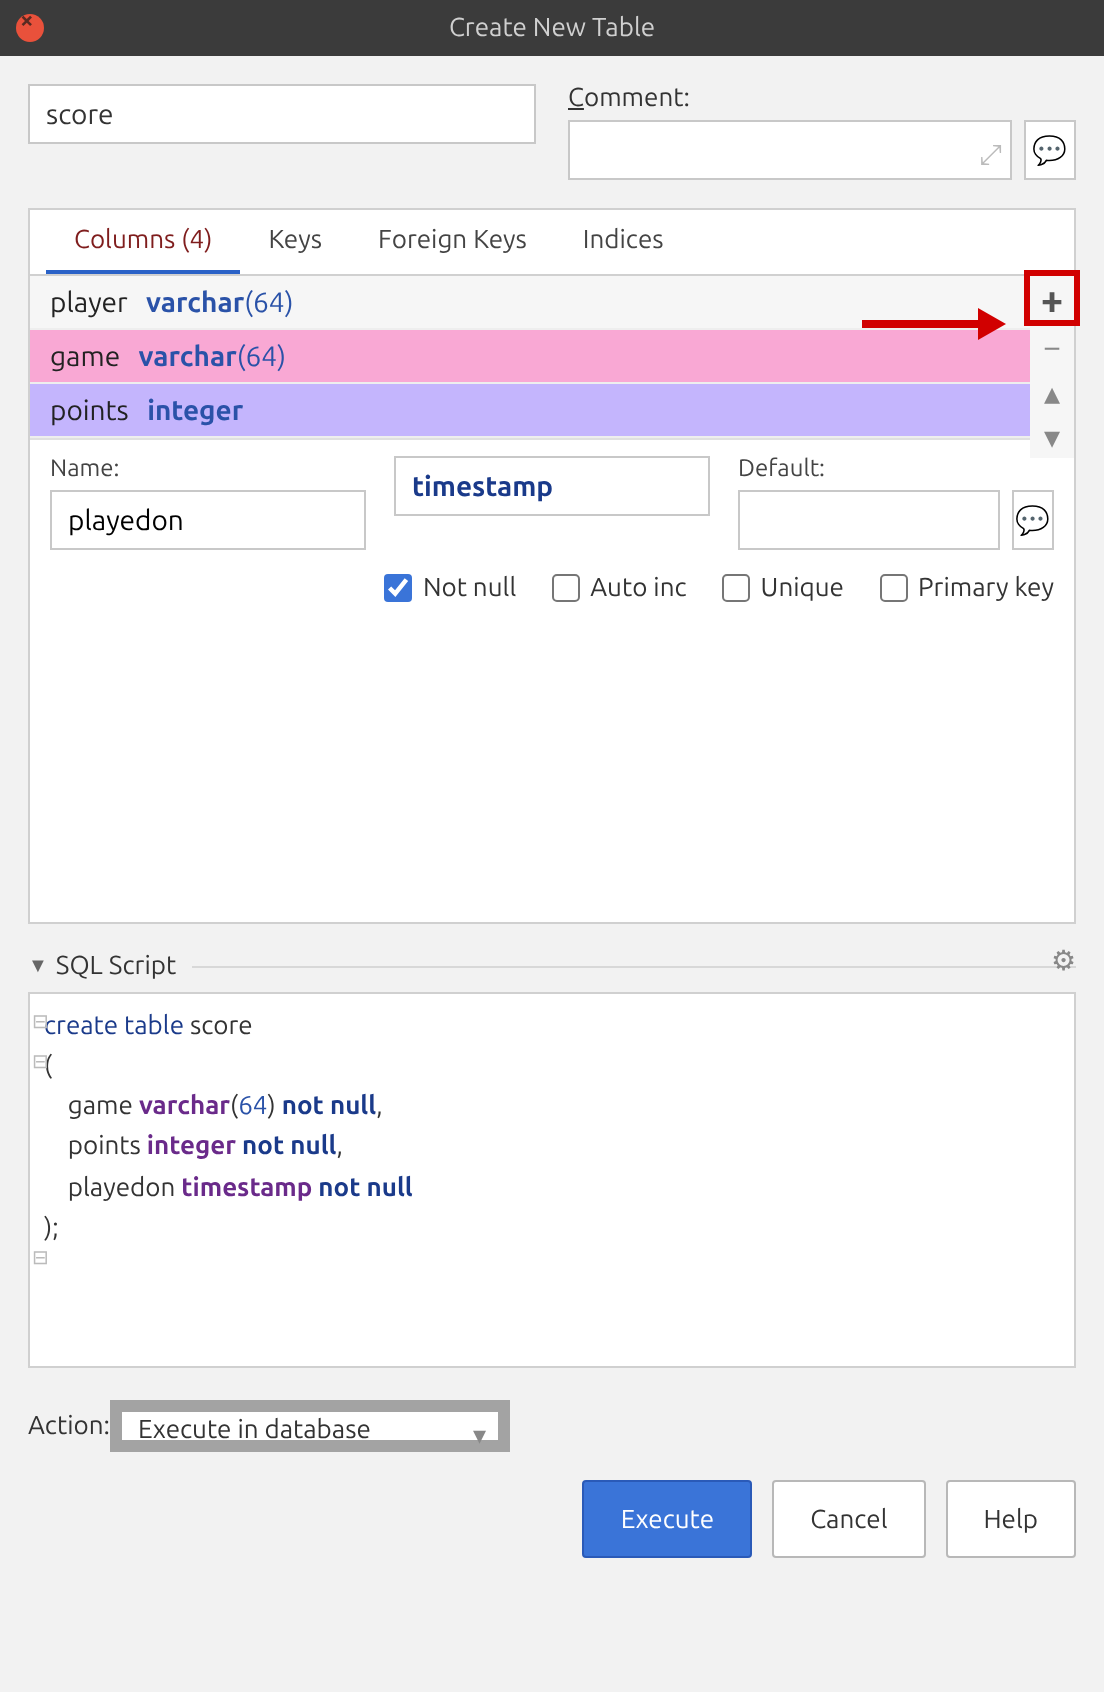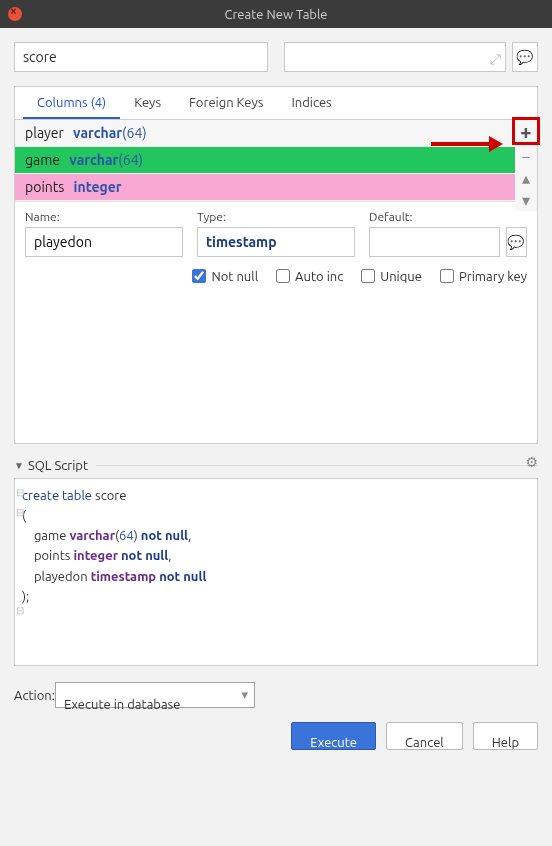--- a/index.html
+++ b/index.html
@@ -14,26 +14,26 @@
 .lbl { font-size: 13px; color: #333; margin-bottom: 4px; display: block; }
 .lbl .u { text-decoration: underline; }
 .txt { width: 100%; height: 30px; background: #fff; border: 1px solid #c8c8c8; padding: 4px 8px; font-size: 14px; color: #333; }
 .comment-wrap { display: flex; gap: 6px; }
 .comment-box { flex: 1; height: 30px; background: #fff; border: 1px solid #c8c8c8; position: relative; }
 .expand-handle { position: absolute; right: 4px; bottom: 3px; color: #bbb; font-size: 14px; pointer-events: none; }
 .icon-btn { width: 26px; height: 30px; background: #fff; border: 1px solid #c8c8c8; display: flex; align-items: center; justify-content: center; color: #555; font-size: 14px; cursor: pointer; }
 .panel { border: 1px solid #d0d0d0; margin-top: 14px; background: #f6f6f6; }
 .tabs { display: flex; background: #fff; border-bottom: 1px solid #d0d0d0; padding-left: 8px; }
 .tab { padding: 8px 14px; font-size: 13px; color: #444; cursor: pointer; border-bottom: 2px solid transparent; }
-.tab.active { border-bottom-color: #2a62c7; color: #1d4ed8; }
+.tab.active { border-bottom-color: #2a62c7; color: #7f1d1d; }
 .cols-area { position: relative; }
 .col-list { }
 .col-row { padding: 5px 10px; font-size: 14px; border-bottom: 1px solid #eee; }
-.col-row.alt { background: #22c55e; }
-.col-row.sel { background: #f9a8d4; }
+.col-row.alt { background: #f9a8d4; }
+.col-row.sel { background: #c4b5fd; }
 .col-name { color: #222; }
 .col-type { color: #2a52a8; font-weight: bold; margin-left: 6px; }
 .col-paren { color: #2a52a8; font-weight: normal; }
 .col-num { color: #2a52a8; font-weight: normal; }
 .side-btns { position: absolute; right: 0; top: 0; width: 22px; }
 .side-btn { width: 22px; height: 22px; display: flex; align-items: center; justify-content: center; font-size: 16px; color: #888; background: #f6f6f6; cursor: pointer; }
 .side-btn.add { border: 3px solid #d10000; box-sizing: content-box; width: 22px; height: 22px; margin: -3px -3px 0 -3px; font-size: 20px; color: #555; font-weight: bold; }
 .arrow { position: absolute; top: 12px; right: 34px; pointer-events: none; }
 .arrow svg { width: 72px; height: 24px; }
 .edit-area { padding: 8px 10px 10px 10px; background: #fff; border-top: 1px solid #e0e0e0; }
@@ -54,40 +54,41 @@
 .sql-box { border: 1px solid #d0d0d0; background: #fff; margin-top: 6px; height: 188px; padding: 6px 4px; font-family: "DejaVu Sans Mono", Consolas, monospace; font-size: 13px; line-height: 1.55; overflow: hidden; position: relative; }
 .sql-line { white-space: pre; }
 .gutter-fold { position: absolute; left: 1px; color: #bbb; font-size: 10px; }
 .kw { color: #1a3a8a; font-weight: normal; }
 .id { color: #333; }
 .ty { color: #6a2a8a; font-weight: bold; }
 .nn { color: #1a3a8a; font-weight: bold; }
 .pn { color: #333; }
 .num { color: #2a52a8; }
 .action-row { display: flex; align-items: center; gap: 0; margin-top: 16px; font-size: 13px; color: #333; }
-.select { height: 26px; background: #fff; border: 1px solid #a3a3a3; padding: 14px 22px 2px 8px; font-size: 13px; position: relative; cursor: pointer; min-width: 200px; }
+.select { height: 26px; background: #fff; border: 6px solid #a3a3a3; padding: 2px 22px 2px 8px; font-size: 13px; position: relative; cursor: pointer; min-width: 200px; }
 .select::after { content: "▾"; position: absolute; right: 6px; top: 4px; color: #888; }
 .footer { display: flex; justify-content: flex-end; gap: 10px; padding: 14px; }
-.btn { height: 28px; padding: 12px 18px; border: 1px solid #b8b8b8; background: #fff; font-size: 13px; color: #333; cursor: pointer; border-radius: 2px; }
+.btn { height: 39px; padding: 12px 18px; border: 1px solid #b8b8b8; background: #fff; font-size: 13px; color: #333; cursor: pointer; border-radius: 2px; }
 .btn.primary { background: #3a74d8; border-color: #2a5ab8; color: #fff; }
 </style>
 </head>
 <body>
 
 <div class="titlebar">
   <div class="close-dot"></div>
   <div class="title">Create New Table</div>
 </div>
 
 <div class="body">
   <div class="row">
     <div class="col">
       <input class="txt" value="score" style="">
     </div>
     <div class="col">
+      <label class="lbl"><span class="u">C</span>omment:</label>
       <div class="comment-wrap">
         <div class="comment-box">
           <span class="expand-handle">⤢</span>
         </div>
         <div class="icon-btn">
           <span>💬</span>
         </div>
       </div>
     </div>
   </div>
@@ -128,21 +129,20 @@
         </div>
       </div>
 
       <div class="edit-area">
         <div class="edit-row">
           <div class="edit-col">
             <label class="edit-lbl"><span class="u">N</span>ame:</label>
             <input class="edit-input" value="playedon" style="">
           </div>
           <div class="edit-col">
-            <label class="edit-lbl"><span class="u">T</span>ype:</label>
             <input class="edit-input edit-type" value="timestamp" style="">
           </div>
           <div class="edit-col">
             <label class="edit-lbl"><span class="u">D</span>efault:</label>
             <div class="def-wrap">
               <input class="edit-input" value="" style="">
               <div class="icon-btn" style="height:30px">
                 <span>💬</span>
               </div>
             </div>

